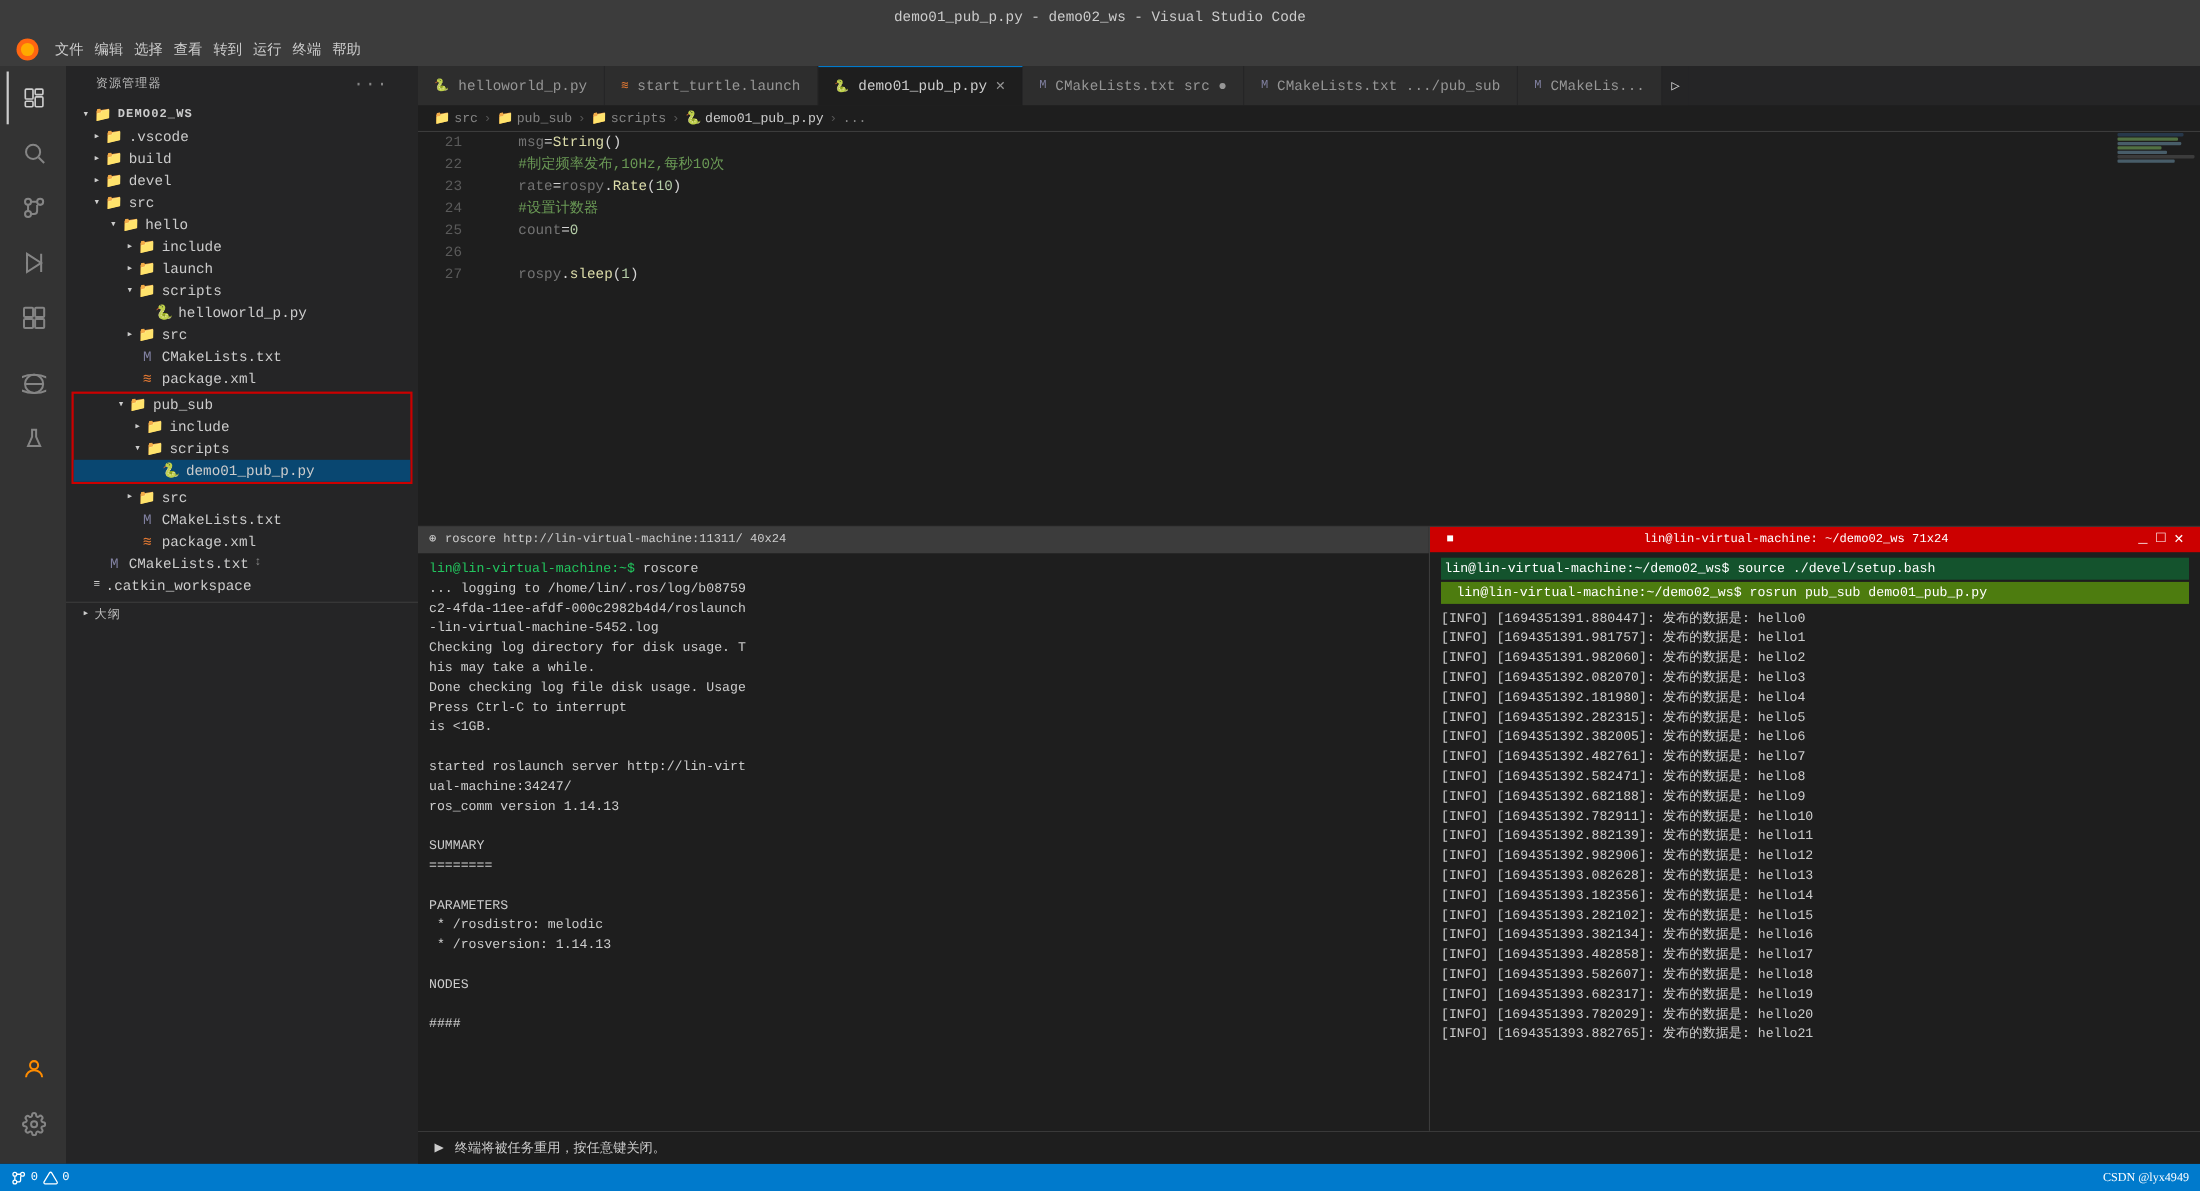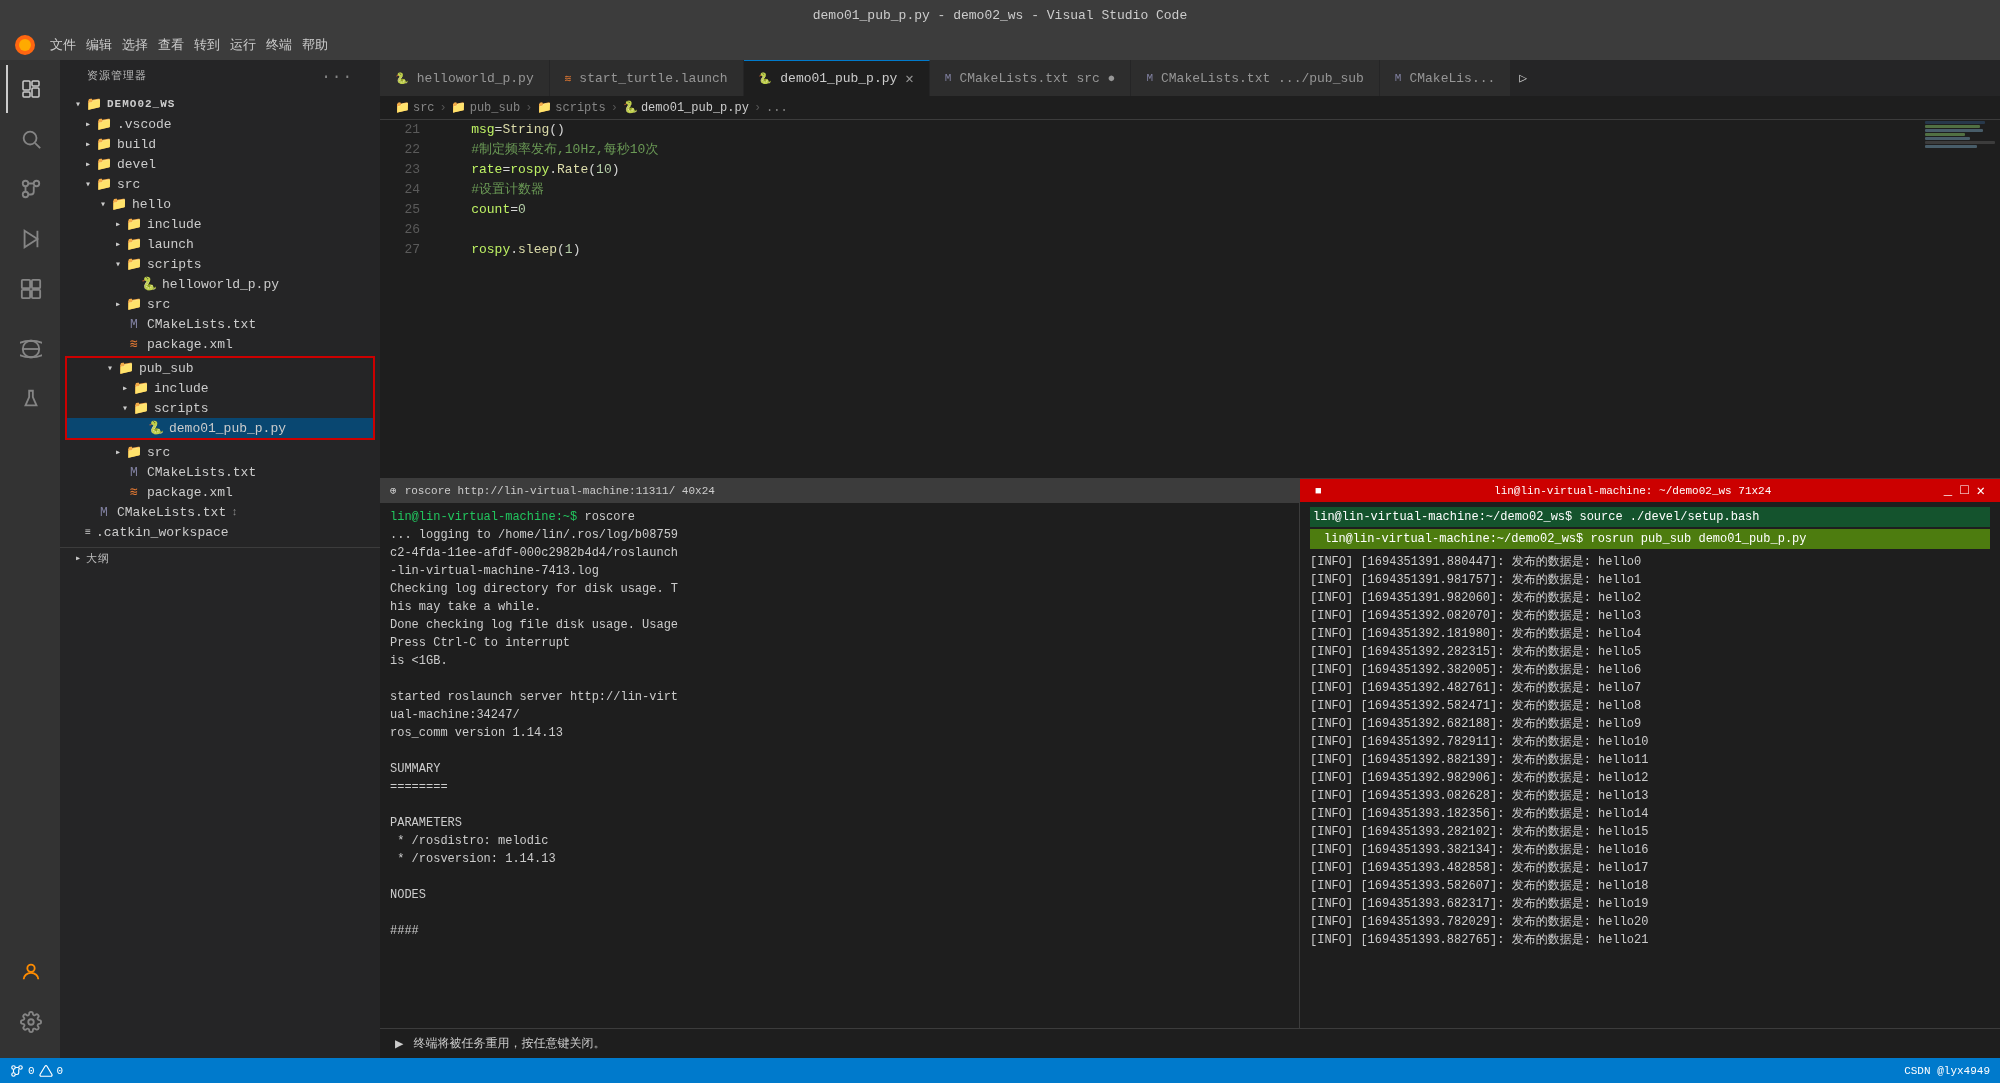--- a/index.html
+++ b/index.html
@@ -244,21 +244,21 @@
       padding-left: 10px;
       overflow: hidden;
     }
     .code-line {
       display: flex;
       line-height: 20px;
     }
     .fn { color: #dcdcaa; }
     .num { color: #b5cea8; }
     .cmt { color: #6a9955; }
-    .var { color: #bef264; }
+    .var { color: #737373; }
     .op { color: #d4d4d4; }
 
     
     #terminal-container {
       display: flex;
       background: #1e1e1e;
       border-top: 1px solid #3c3c3c;
       height: 550px;
       flex-shrink: 0;
       position: relative;
@@ -334,21 +334,21 @@
     #status-bar {
       height: 25px;
       background: #007acc;
       display: flex;
       align-items: center;
       justify-content: space-between;
       padding: 0 10px;
       flex-shrink: 0;
     }
     .status-left { display: flex; align-items: center; gap: 10px; }
-    .status-right { display: flex; align-items: center; gap: 10px; }
+    .status-right { display: flex; align-items: center; gap: 10px; font-family: Liberation Serif, serif; }
     .status-item {
       color: #ffffff;
       font-size: 11px;
       display: flex;
       align-items: center;
       gap: 4px;
     }
 
     
     #bottom-terminal {
@@ -757,21 +757,21 @@
 
         <div id="terminal-left">
           <div id="terminal-left-header">
             <span>⊕</span>
             <span>roscore http://lin-virtual-machine:11311/ 40x24</span>
           </div>
           <div id="terminal-left-content">
             <div><span class="term-prompt">lin@lin-virtual-machine:~$</span> <span class="term-cmd">roscore</span></div>
             <div class="term-info">... logging to /home/lin/.ros/log/b08759</div>
             <div class="term-info">c2-4fda-11ee-afdf-000c2982b4d4/roslaunch</div>
-            <div class="term-info">-lin-virtual-machine-7413.log</div>
+            <div class="term-info">-lin-virtual-machine-5452.log</div>
             <div class="term-info">Checking log directory for disk usage. T</div>
             <div class="term-info">his may take a while.</div>
             <div class="term-info">Done checking log file disk usage. Usage</div>
             <div class="term-info">Press Ctrl-C to interrupt</div>
             <div class="term-info">is &lt;1GB.</div>
             <div>&nbsp;</div>
             <div class="term-info">started roslaunch server http://lin-virt</div>
             <div class="term-info">ual-machine:34247/</div>
             <div class="term-info">ros_comm version 1.14.13</div>
             <div>&nbsp;</div>

